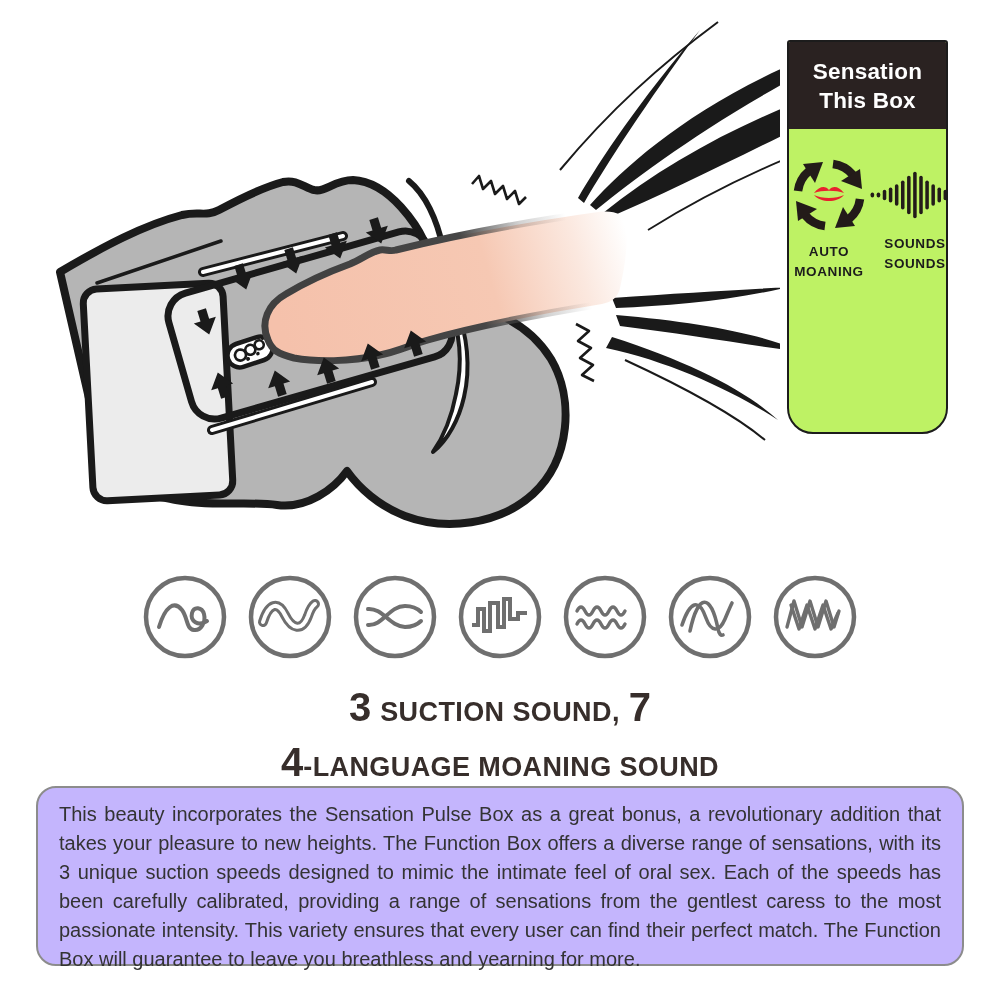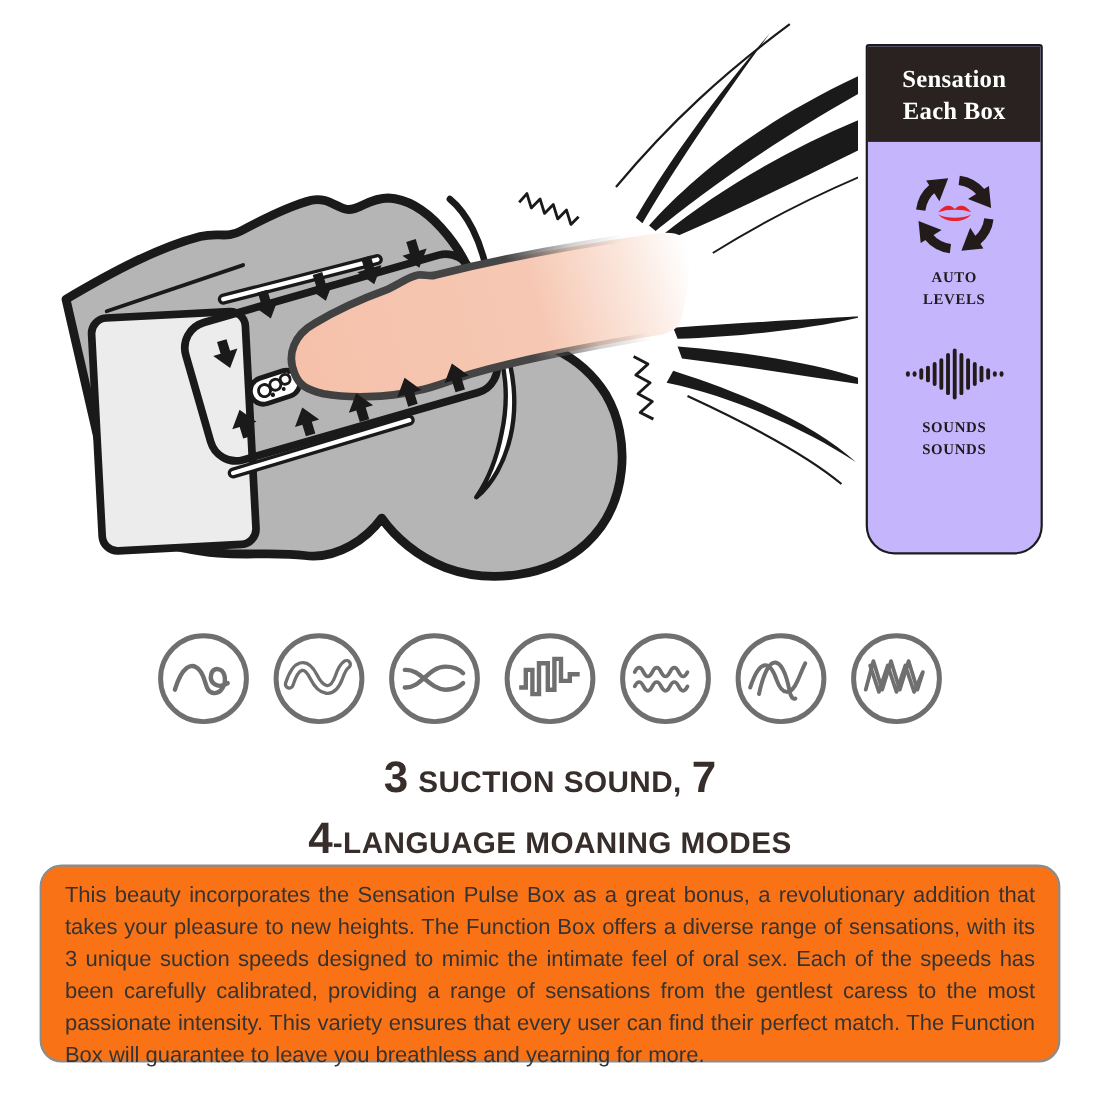--- a/index.html
+++ b/index.html
@@ -15,31 +15,30 @@
   *{margin:0;padding:0;box-sizing:border-box;}
   html,body{background:#fff;}
   .stage{
     position:relative;width:1000px;height:1000px;background:#fff;overflow:hidden;
     font-family:"Liberation Sans", sans-serif;color:var(--ink);
   }
   .illustration{position:absolute;left:0;top:0;}
 
   
   .panel{
-    position:absolute;left:787px;top:40px;width:161px;height:464px;
-    background:#c4b5fd;border:2.5px solid #1c1c1c;border-radius:3px 3px 26px 26px;
+    position:absolute;left:787px;top:40px;width:161px;height:394px;
+    background:#bef264;border:2.5px solid #1c1c1c;border-radius:3px 3px 26px 26px;
     overflow:hidden;
-    font-family:Liberation Serif, serif;
   }
   .panel-header{
     background:var(--panel_header);color:#fff;text-align:center;
     padding:15px 2px 13px;font-size:22.5px;font-weight:700;line-height:1.3;
     letter-spacing:0.2px;
   }
-  .panel-body{display:flex;flex-direction:column;align-items:center;}
+  .panel-body{display:flex;flex-direction:row;align-items:center;}
   .feature{display:flex;flex-direction:column;align-items:center;}
   .f1{margin-top:26px;} .f2{margin-top:24px;} .f3{margin-top:26px;}
   .feature-label{
     margin-top:7px;text-align:center;font-size:13.5px;font-weight:600;
     letter-spacing:0.6px;line-height:1.5;color:#1c1c1c;
   }
 
   
   .modes-row{
     position:absolute;left:0;right:0;top:573px;
@@ -54,21 +53,21 @@
   .headline-line{
     display:flex;justify-content:center;align-items:baseline;gap:9px;
     font-weight:700;font-size:27px;letter-spacing:0.4px;line-height:1.35;
   }
   .headline-line .big{font-size:40px;font-weight:700;letter-spacing:0;}
   .line2{gap:0;margin-top:1px;}
 
   
   .desc-box{
     position:absolute;left:36px;top:786px;width:928px;height:180px;
-    border:2px solid #8c8c8c;border-radius:20px;background:#f97316;
+    border:2px solid #8c8c8c;border-radius:20px;background:#c4b5fd;
     padding:12px 21px 0 21px;
   }
   .desc-text{
     font-size:20px;line-height:29px;color:#333;text-align:justify;
   }
 </style>
 </head>
 <body>
 
 <div class="stage">
@@ -179,21 +178,21 @@
       <use href="#arrowShape" transform="translate(278 381) rotate(163)"></use>
       <use href="#arrowShape" transform="translate(327 368) rotate(163)"></use>
       <use href="#arrowShape" transform="translate(371 354) rotate(163)"></use>
       <use href="#arrowShape" transform="translate(414 341) rotate(163)"></use>
     </g>
   </svg>
 
   <div class="panel">
     <div class="panel-header">
       <div>Sensation</div>
-      <div>Each Box</div>
+      <div>This Box</div>
     </div>
     <div class="panel-body">
 
       <div class="feature f1">
         <svg width="80" height="80" viewBox="-40 -40 80 80">
           <g fill="#231b19">
             <g>
               <path d="M4,-31 A31,31 0 0 1 24,-20" fill="none" stroke="#231b19" stroke-width="8.5"></path>
               <polygon points="31,-26 33,-6 12,-14"></polygon>
             </g>
@@ -210,21 +209,21 @@
               <polygon points="31,-26 33,-6 12,-14"></polygon>
             </g>
           </g>
           <g style="fill:var(--accent_red)">
             <path d="M-15,-2 C-9,-10 -3,-9 0,-5 C3,-9 9,-10 15,-2 C7,-5 -7,-5 -15,-2 Z"></path>
             <path d="M-15,0 C-8,8 8,8 15,0 C7,4 -7,4 -15,0 Z"></path>
           </g>
         </svg>
         <div class="feature-label">
           <div>AUTO</div>
-          <div>LEVELS</div>
+          <div>MOANING</div>
         </div>
       </div>
 
 
       <div class="feature f3">
         <svg width="92" height="64" viewBox="0 0 115 72">
           <g fill="#231b19">
             <rect x="2" y="33" width="4.4" height="6" rx="2.2"></rect>
             <rect x="9.6" y="33" width="4.4" height="6" rx="2.2"></rect>
             <rect x="17.2" y="29.5" width="4.4" height="13" rx="2.2"></rect>
@@ -288,21 +287,21 @@
   </div>
 
   <div class="headline">
     <div class="headline-line">
       <span class="big">3</span>
       <span>SUCTION SOUND,</span>
       <span class="big">7</span>
     </div>
     <div class="headline-line line2">
       <span class="big">4</span>
-      <span>-LANGUAGE MOANING MODES</span>
+      <span>-LANGUAGE MOANING SOUND</span>
     </div>
   </div>
 
   <div class="desc-box">
     <p class="desc-text">This beauty incorporates the Sensation Pulse Box as a great bonus, a revolutionary addition that takes your pleasure to new heights. The Function Box offers a diverse range of sensations, with its 3 unique suction speeds designed to mimic the intimate feel of oral sex. Each of the speeds has been carefully calibrated, providing a range of sensations from the gentlest caress to the most passionate intensity. This variety ensures that every user can find their perfect match. The Function Box will guarantee to leave you breathless and yearning for more.</p>
   </div>
 
 </div>
 
 </body></html>

